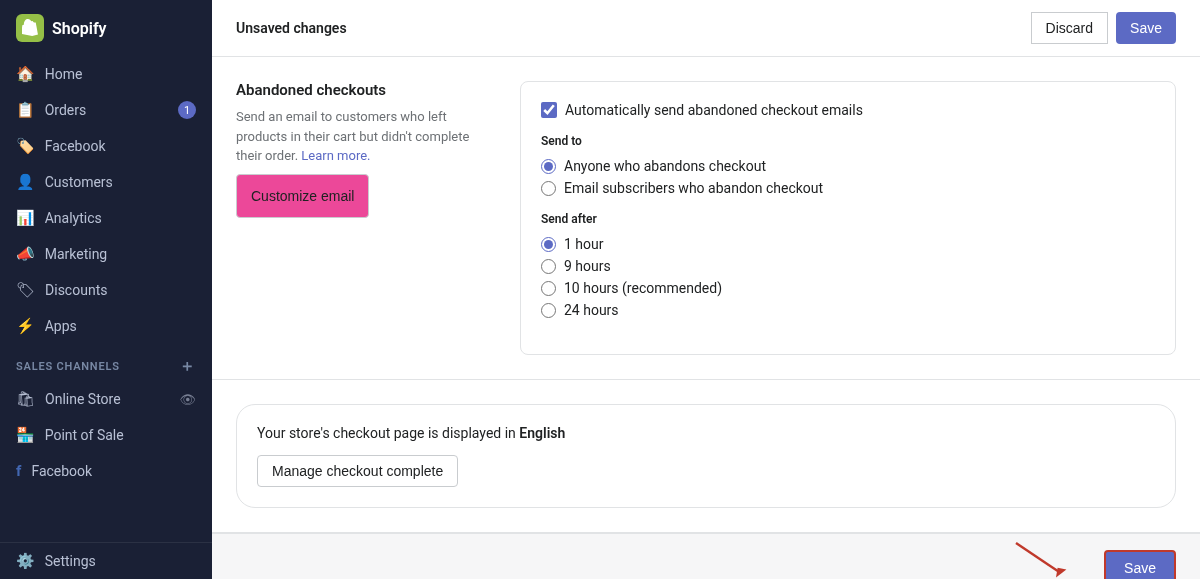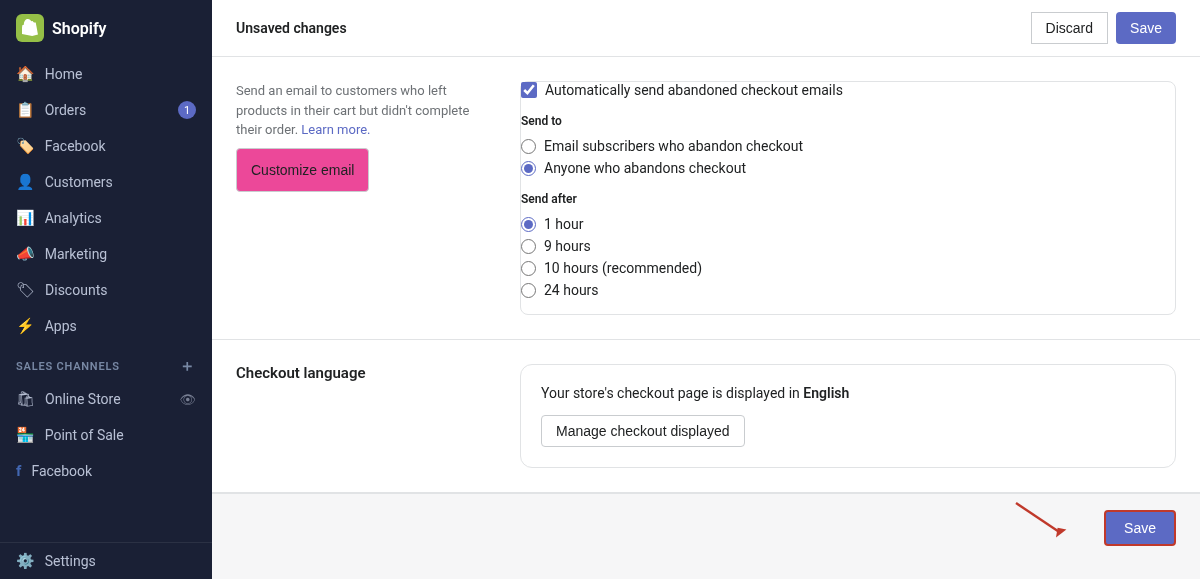--- a/index.html
+++ b/index.html
@@ -153,20 +153,21 @@
     }
     .settings-left h2 { font-size: 15px; font-weight: 600; margin-bottom: 8px; }
     .settings-left p { font-size: 13px; color: #6d7175; line-height: 1.5; }
     .settings-left a { color: #5c6ac4; text-decoration: none; margin-top: 36px; }
 
     .settings-right {
       flex: 1;
       background: #fff;
       border: 1px solid #e1e3e5;
       border-radius: 8px;
+      padding: 20px;
     }
 
     .checkbox-row {
       display: flex;
       align-items: center;
       gap: 8px;
       margin-bottom: 16px;
     }
     .checkbox-row input[type=checkbox] { width: 16px; height: 16px; accent-color: #5c6ac4; }
     .checkbox-label { font-size: 14px; color: #202223; }
@@ -191,21 +192,21 @@
       font-size: 14px;
       color: #202223;
       margin-top: 8px;
     }
 
     
     .checkout-lang-right {
       flex: 1;
       background: #fff;
       border: 1px solid #e1e3e5;
-      border-radius: 12px;
+      border-radius: 19px;
       padding: 20px;
     }
     .lang-text { font-size: 14px; color: #202223; margin-bottom: 14px; }
     .lang-text strong { font-weight: 600; }
     .btn-manage-lang {
       padding: 7px 14px;
       border: 1px solid #c9cccf;
       background: #fff;
       border-radius: 4px;
       cursor: pointer;
@@ -324,42 +325,43 @@
     <div class="topbar-actions">
       <button class="btn-discard">Discard</button>
       <button class="btn-save-top">Save</button>
     </div>
   </div>
 
   <div id="content">
 
     <div class="settings-row">
       <div class="settings-left">
+        <h2>Abandoned checkouts</h2>
         <p>
           <span>Send an email to customers who left products in their cart but didn't complete their order. </span>
           <a href="#">Learn more.</a>
         </p>
         <button class="btn-customize">Customize email</button>
       </div>
       <div class="settings-right">
         <div class="checkbox-row">
           <input type="checkbox" checked="" id="auto-send" style="">
           <label class="checkbox-label" for="auto-send">Automatically send abandoned checkout emails</label>
         </div>
 
         <div class="send-section">
           <h3>Send to</h3>
           <div class="radio-row">
+            <input type="radio" name="send-to" id="anyone" checked="" style="">
+            <label class="radio-label" for="anyone">Anyone who abandons checkout</label>
+          </div>
+          <div class="radio-row">
             <input type="radio" name="send-to" id="subscribers" style="">
             <label class="radio-label" for="subscribers">Email subscribers who abandon checkout</label>
           </div>
-          <div class="radio-row">
-            <input type="radio" name="send-to" id="anyone" checked="" style="">
-            <label class="radio-label" for="anyone">Anyone who abandons checkout</label>
-          </div>
         </div>
 
         <div class="send-section">
           <h3>Send after</h3>
           <div class="radio-row">
             <input type="radio" name="send-after" id="1h" checked="" style="">
             <label class="radio-label" for="1h">1 hour</label>
           </div>
           <div class="radio-row">
             <input type="radio" name="send-after" id="6h" style="">
@@ -373,29 +375,26 @@
             <input type="radio" name="send-after" id="24h" style="">
             <label class="radio-label" for="24h">24 hours</label>
           </div>
         </div>
       </div>
     </div>
 
     <div class="section-divider"></div>
 
     <div class="settings-row">
-      <div class="settings-left">
-        <h2>Checkout language</h2>
-      </div>
       <div class="checkout-lang-right">
         <p class="lang-text">
           <span>Your store's checkout page is displayed in</span>
           <strong>English</strong>
         </p>
-        <button class="btn-manage-lang">Manage checkout displayed</button>
+        <button class="btn-manage-lang">Manage checkout complete</button>
       </div>
     </div>
 
     <div class="section-divider"></div>
 
     <div class="bottom-save-row">
 
       <div class="arrow-annotation">
         <svg class="arrow-svg" viewBox="0 0 70 50" fill="none" xmlns="http://www.w3.org/2000/svg">
           <line x1="5" y1="5" x2="60" y2="42" stroke="#c0392b" stroke-width="3"></line>

